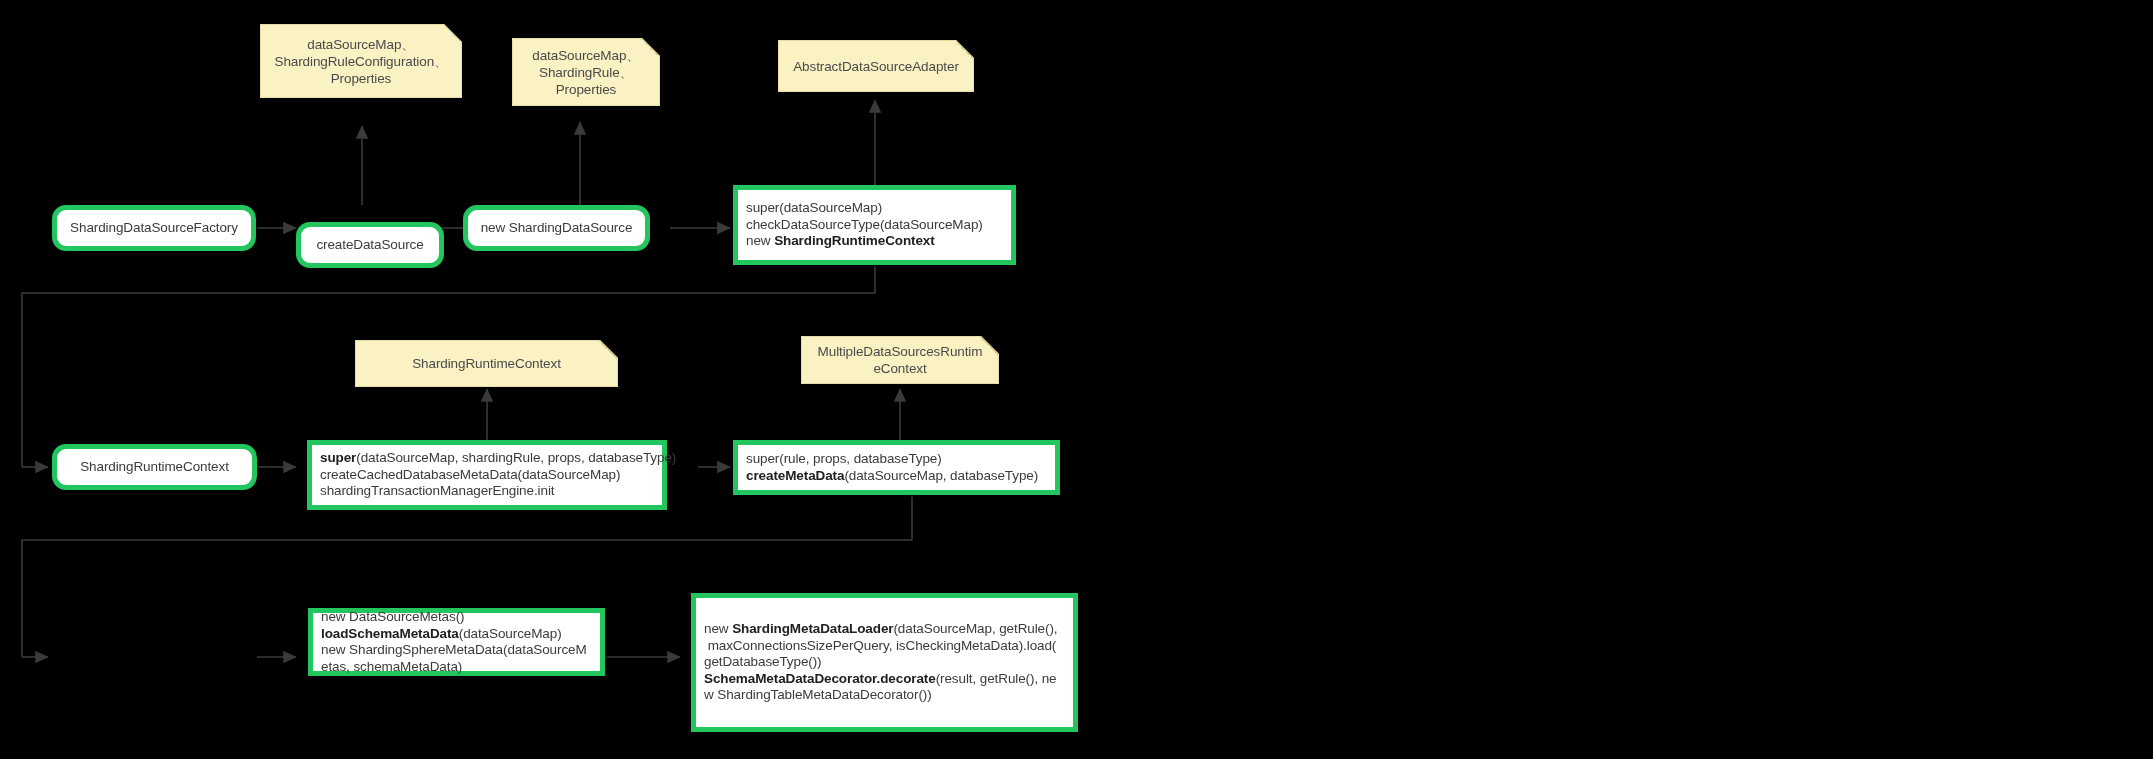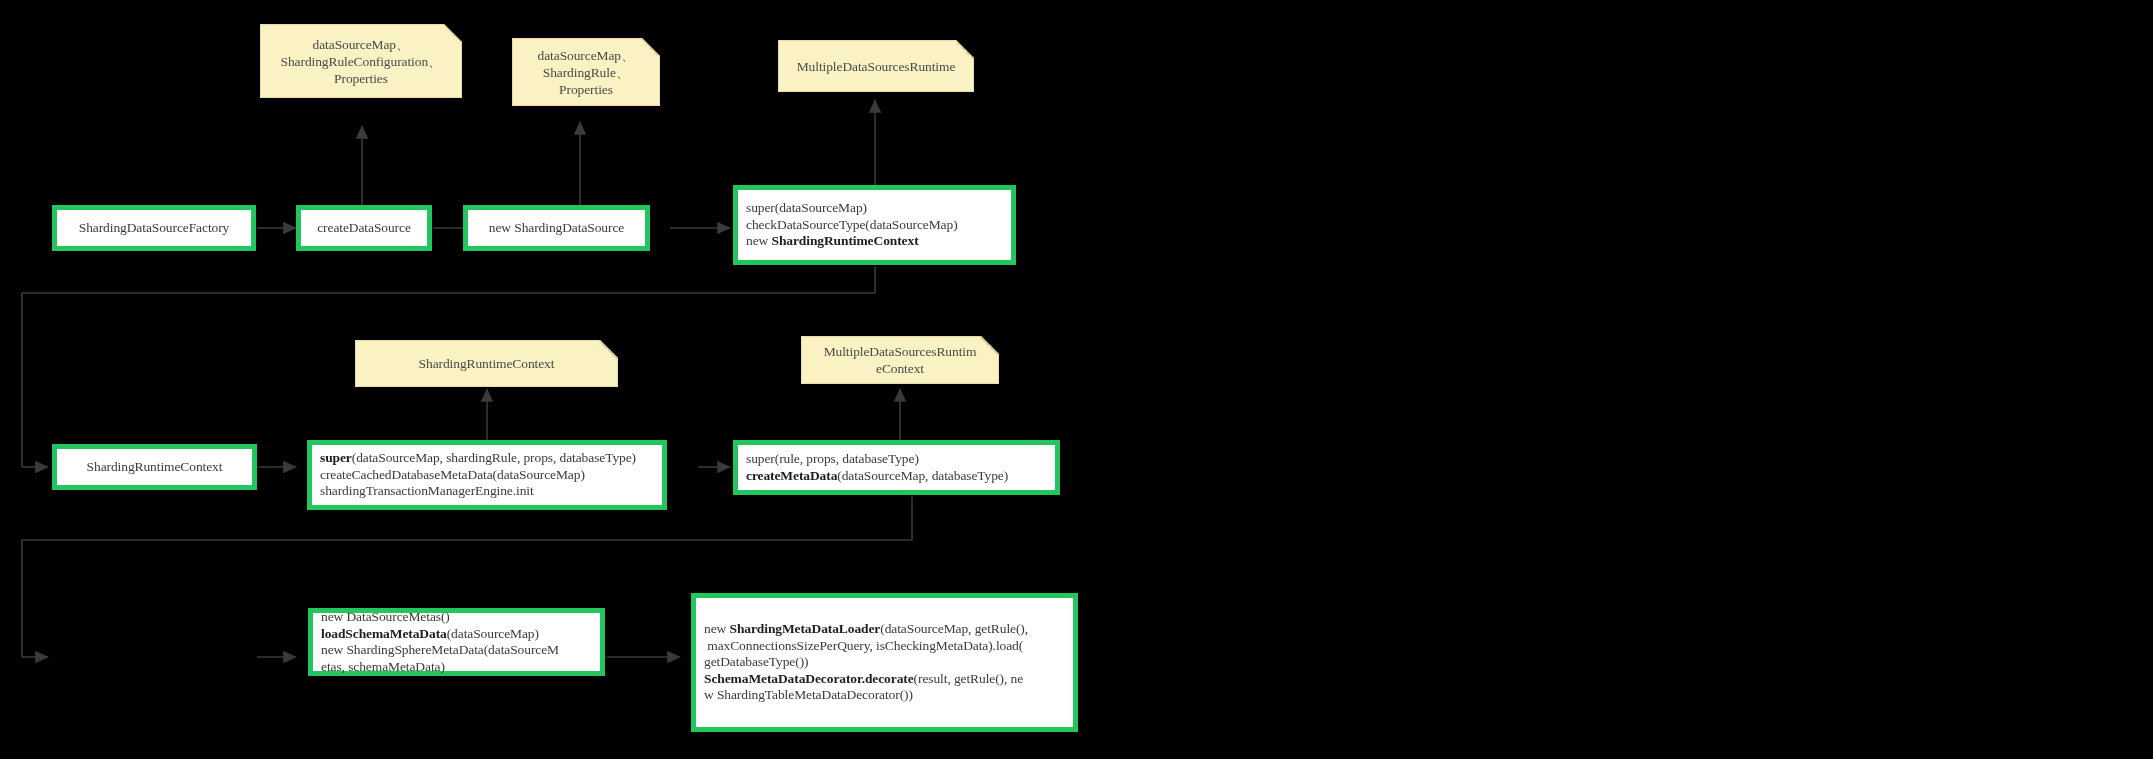--- a/index.html
+++ b/index.html
@@ -9,21 +9,20 @@
   }
   body {
     font-family: "Liberation Sans", sans-serif;
   }
   #canvas {
     position: relative;
     width: 2153px;
     height: 759px;
     background: #000000;
     overflow: hidden;
-    font-family: Liberation Serif, serif;
   }
   svg.edges {
     position: absolute;
     left: 0;
     top: 0;
     width: 2153px;
     height: 759px;
     pointer-events: none;
   }
   .node {
@@ -35,20 +34,21 @@
     color: #3b3b3b;
     font-size: 13.5px;
     line-height: 16.5px;
     letter-spacing: -0.1px;
   }
   .node.center {
     display: flex;
     align-items: center;
     justify-content: center;
     text-align: center;
+    border-radius: 14px;
   }
   .node.center .txt {
     padding: 0 8px;
   }
   .node.codebox {
     display: flex;
     align-items: center;
     padding: 5px 8px;
   }
   .node .lines {
@@ -140,41 +140,41 @@
     <span class="fold"></span>
     <span class="ntxt">
       <span>dataSourceMap、</span><br>
       <span>ShardingRule、</span><br>
       <span>Properties</span>
     </span>
   </div>
 
   <div class="note" style="left:778px; top:40px; width:196px; height:52px;">
     <span class="fold"></span>
-    <span class="ntxt">MultipleDataSourcesRuntime</span>
+    <span class="ntxt">AbstractDataSourceAdapter</span>
   </div>
 
   <div class="note" style="left:355px; top:340px; width:263px; height:47px;">
     <span class="fold"></span>
     <span class="ntxt">ShardingRuntimeContext</span>
   </div>
 
   <div class="note" style="left:801px; top:336px; width:198px; height:48px;">
     <span class="fold"></span>
     <span class="ntxt">
       <span>MultipleDataSourcesRuntim</span><br>
       <span>eContext</span>
     </span>
   </div>
 
   <div class="node center" style="left:52px; top:205px; width:204px; height:46px;">
     <span class="txt">ShardingDataSourceFactory</span>
   </div>
 
-  <div class="node center" style="left:296px; top:205px; width:136px; height:46px;">
+  <div class="node center" style="left:296px; top:222px; width:148px; height:46px;">
     <span class="txt">createDataSource</span>
   </div>
 
   <div class="node center" style="left:463px; top:205px; width:187px; height:46px;">
     <span class="txt">new ShardingDataSource</span>
   </div>
 
   <div class="node codebox" style="left:733px; top:185px; width:283px; height:80px;">
     <span class="lines">
       <div>super(dataSourceMap)</div>

